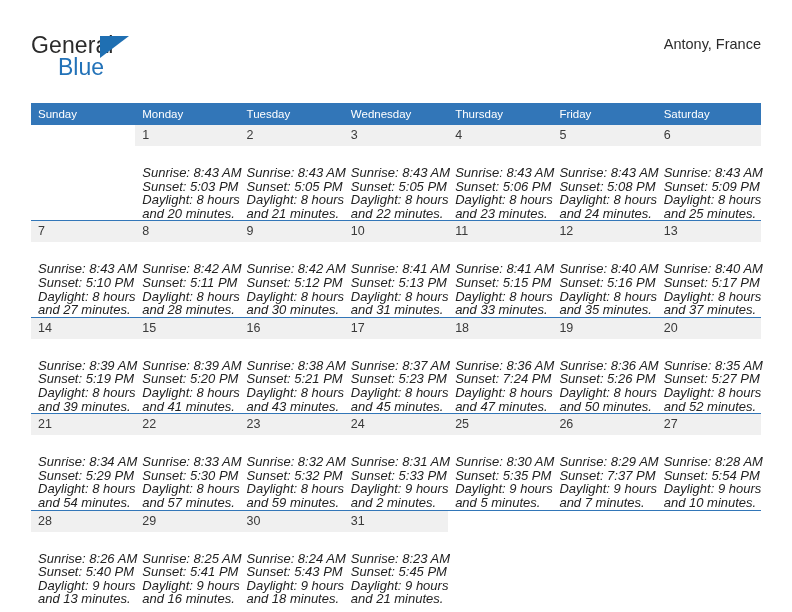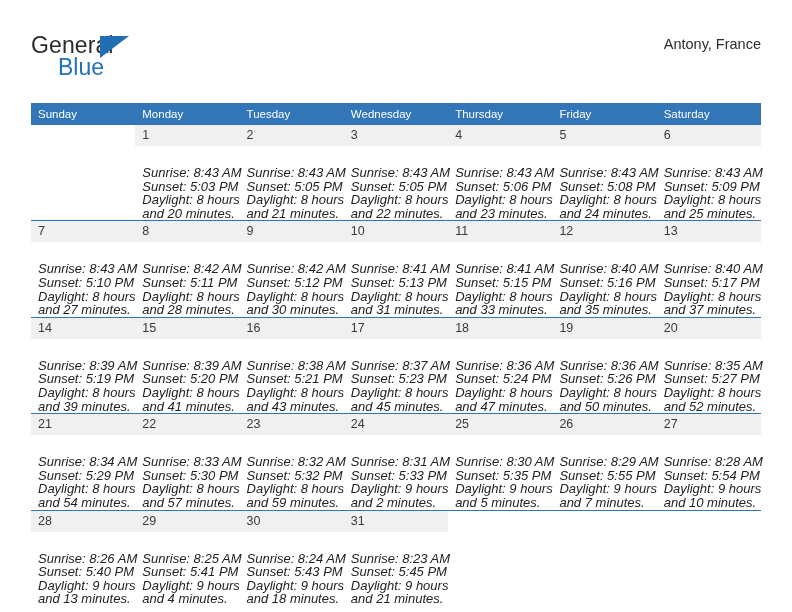--- a/index.html
+++ b/index.html
@@ -330,21 +330,21 @@
               <div>Sunrise: 8:37 AM</div>
               <div>Sunset: 5:23 PM</div>
               <div>Daylight: 8 hours</div>
               <div>and 45 minutes.</div>
             </div>
           </td>
           <td class="filled">
             <span class="daynum">18</span>
             <div class="details">
               <div>Sunrise: 8:36 AM</div>
-              <div>Sunset: 5:24 PM</div>
+              <div>Sunset: 7:24 PM</div>
               <div>Daylight: 8 hours</div>
               <div>and 47 minutes.</div>
             </div>
           </td>
           <td class="filled">
             <span class="daynum">19</span>
             <div class="details">
               <div>Sunrise: 8:36 AM</div>
               <div>Sunset: 5:26 PM</div>
               <div>Daylight: 8 hours</div>
@@ -404,21 +404,21 @@
               <div>Sunrise: 8:30 AM</div>
               <div>Sunset: 5:35 PM</div>
               <div>Daylight: 9 hours</div>
               <div>and 5 minutes.</div>
             </div>
           </td>
           <td class="filled">
             <span class="daynum">26</span>
             <div class="details">
               <div>Sunrise: 8:29 AM</div>
-              <div>Sunset: 5:55 PM</div>
+              <div>Sunset: 7:37 PM</div>
               <div>Daylight: 9 hours</div>
               <div>and 7 minutes.</div>
             </div>
           </td>
           <td class="filled">
             <span class="daynum">27</span>
             <div class="details">
               <div>Sunrise: 8:28 AM</div>
               <div>Sunset: 5:54 PM</div>
               <div>Daylight: 9 hours</div>
@@ -435,21 +435,21 @@
               <div>Daylight: 9 hours</div>
               <div>and 13 minutes.</div>
             </div>
           </td>
           <td class="filled">
             <span class="daynum">29</span>
             <div class="details">
               <div>Sunrise: 8:25 AM</div>
               <div>Sunset: 5:41 PM</div>
               <div>Daylight: 9 hours</div>
-              <div>and 4 minutes.</div>
+              <div>and 16 minutes.</div>
             </div>
           </td>
           <td class="filled">
             <span class="daynum">30</span>
             <div class="details">
               <div>Sunrise: 8:24 AM</div>
               <div>Sunset: 5:43 PM</div>
               <div>Daylight: 9 hours</div>
               <div>and 18 minutes.</div>
             </div>

